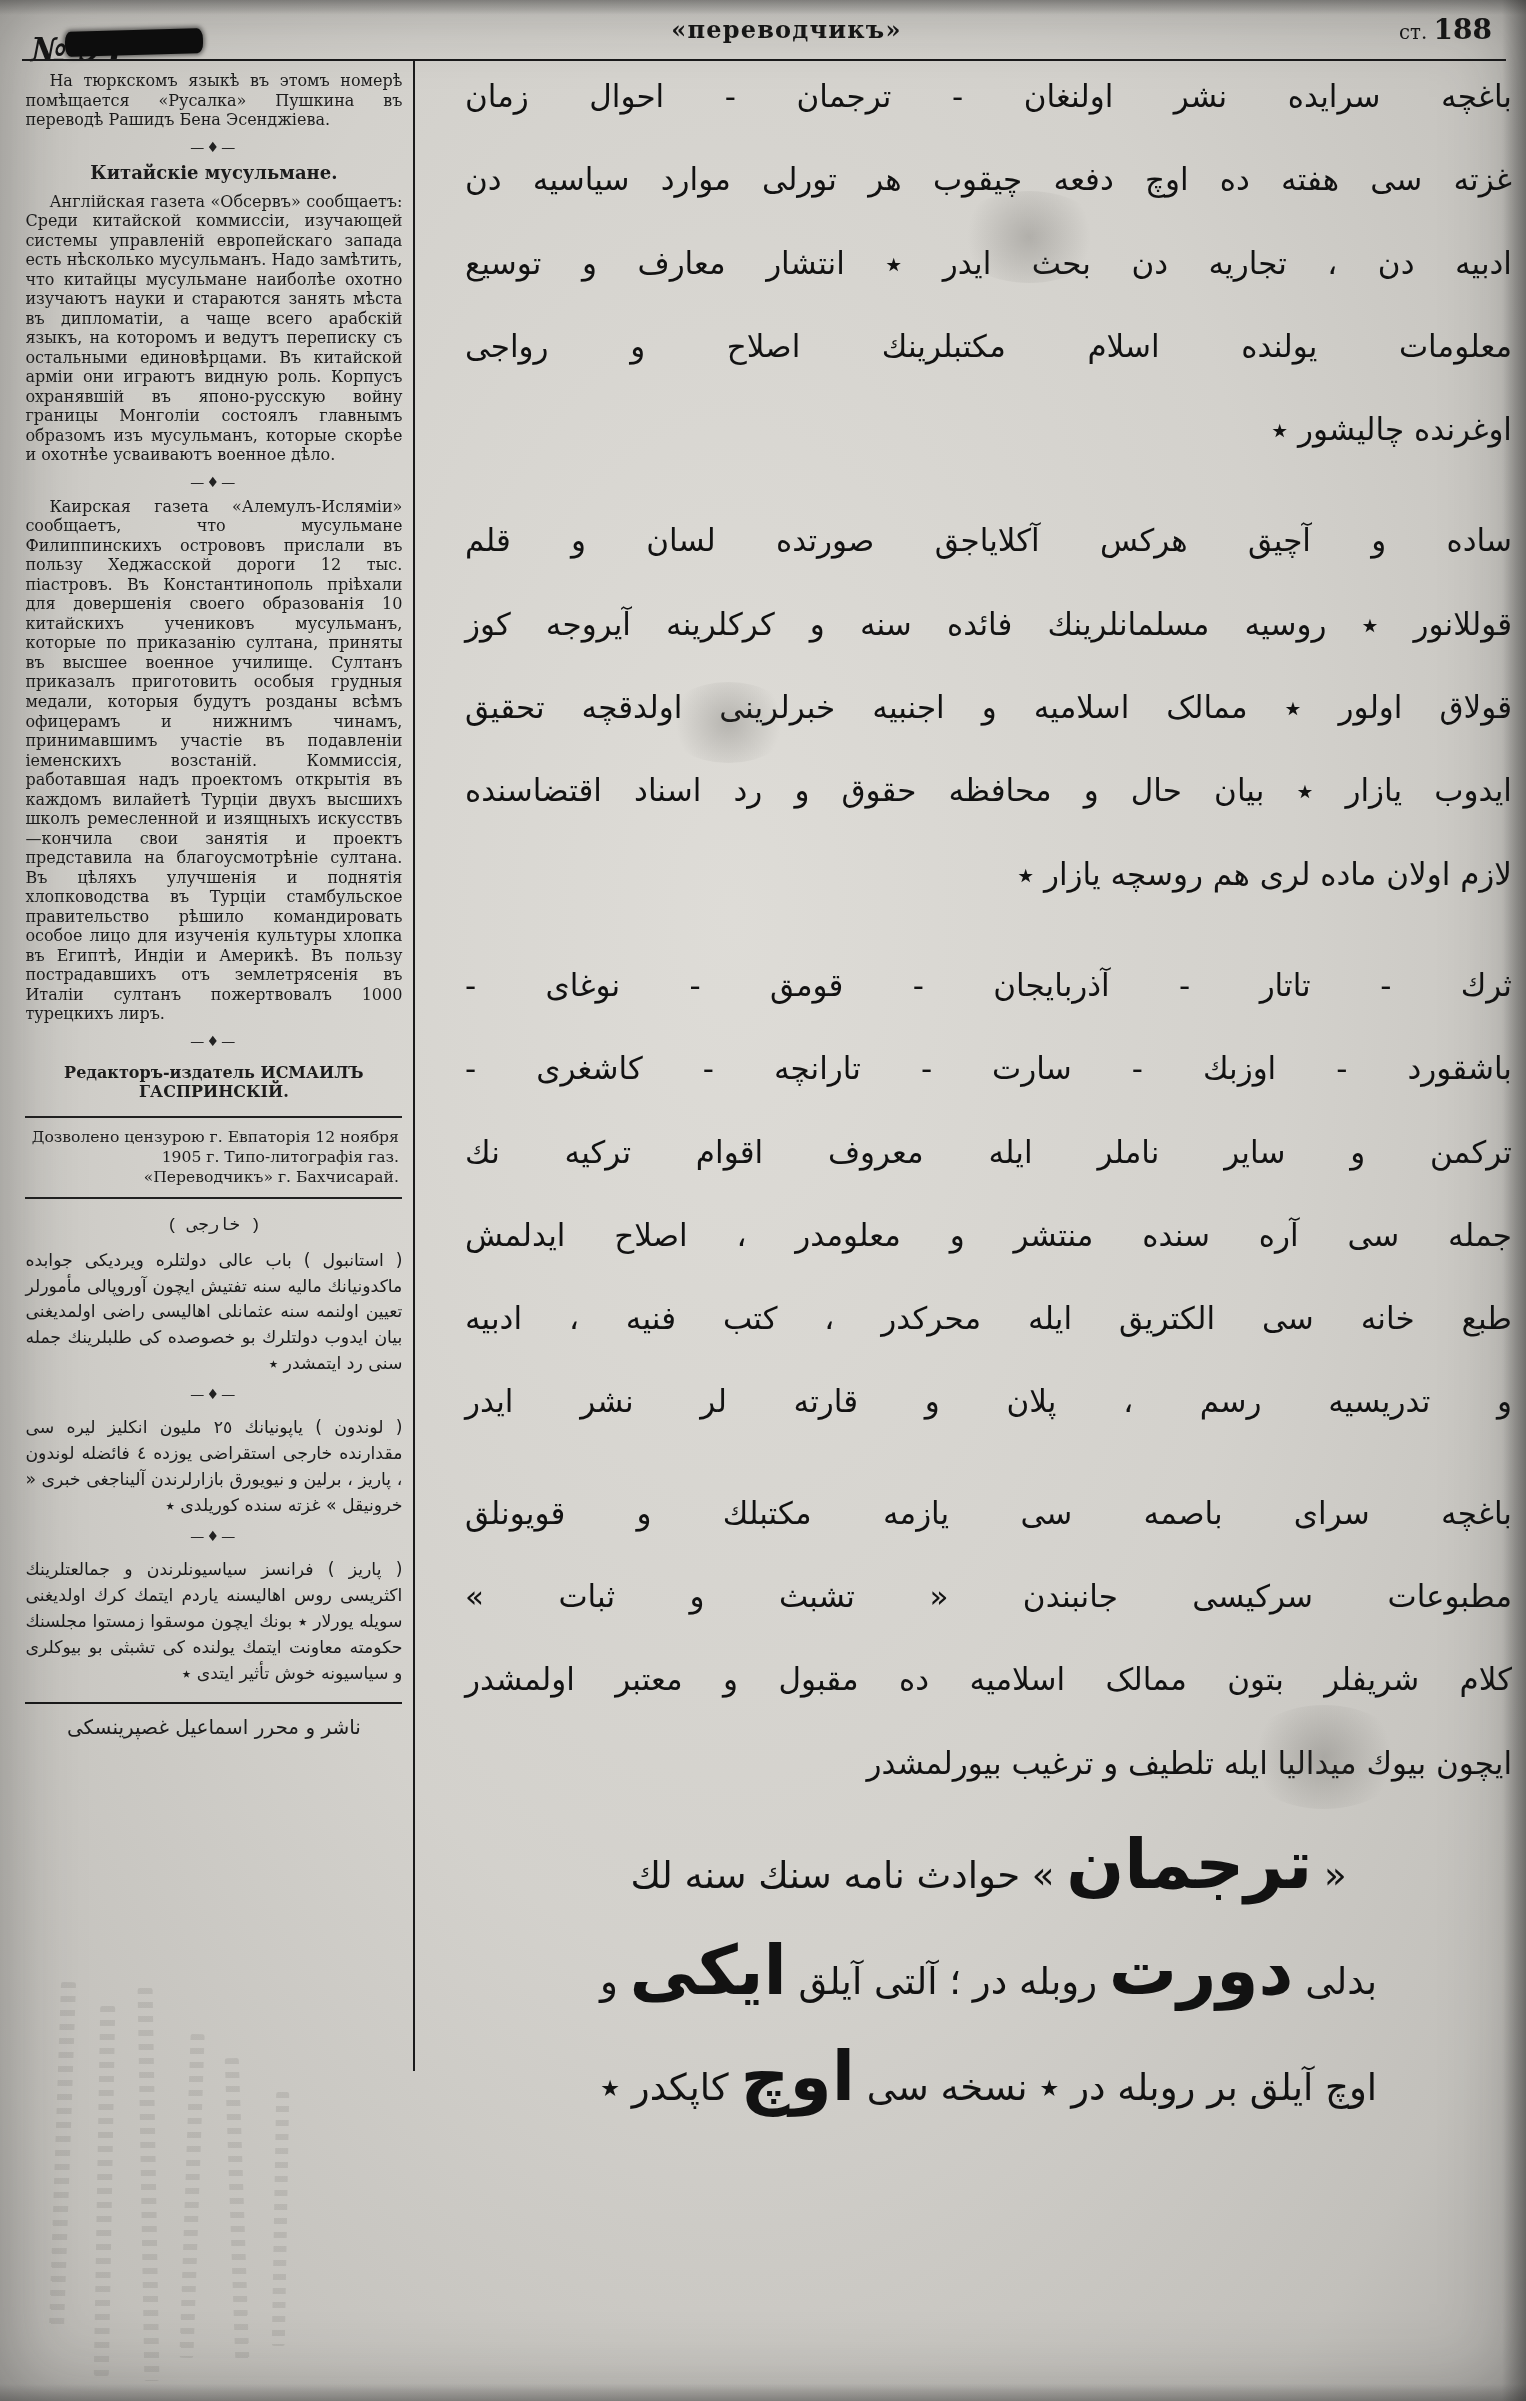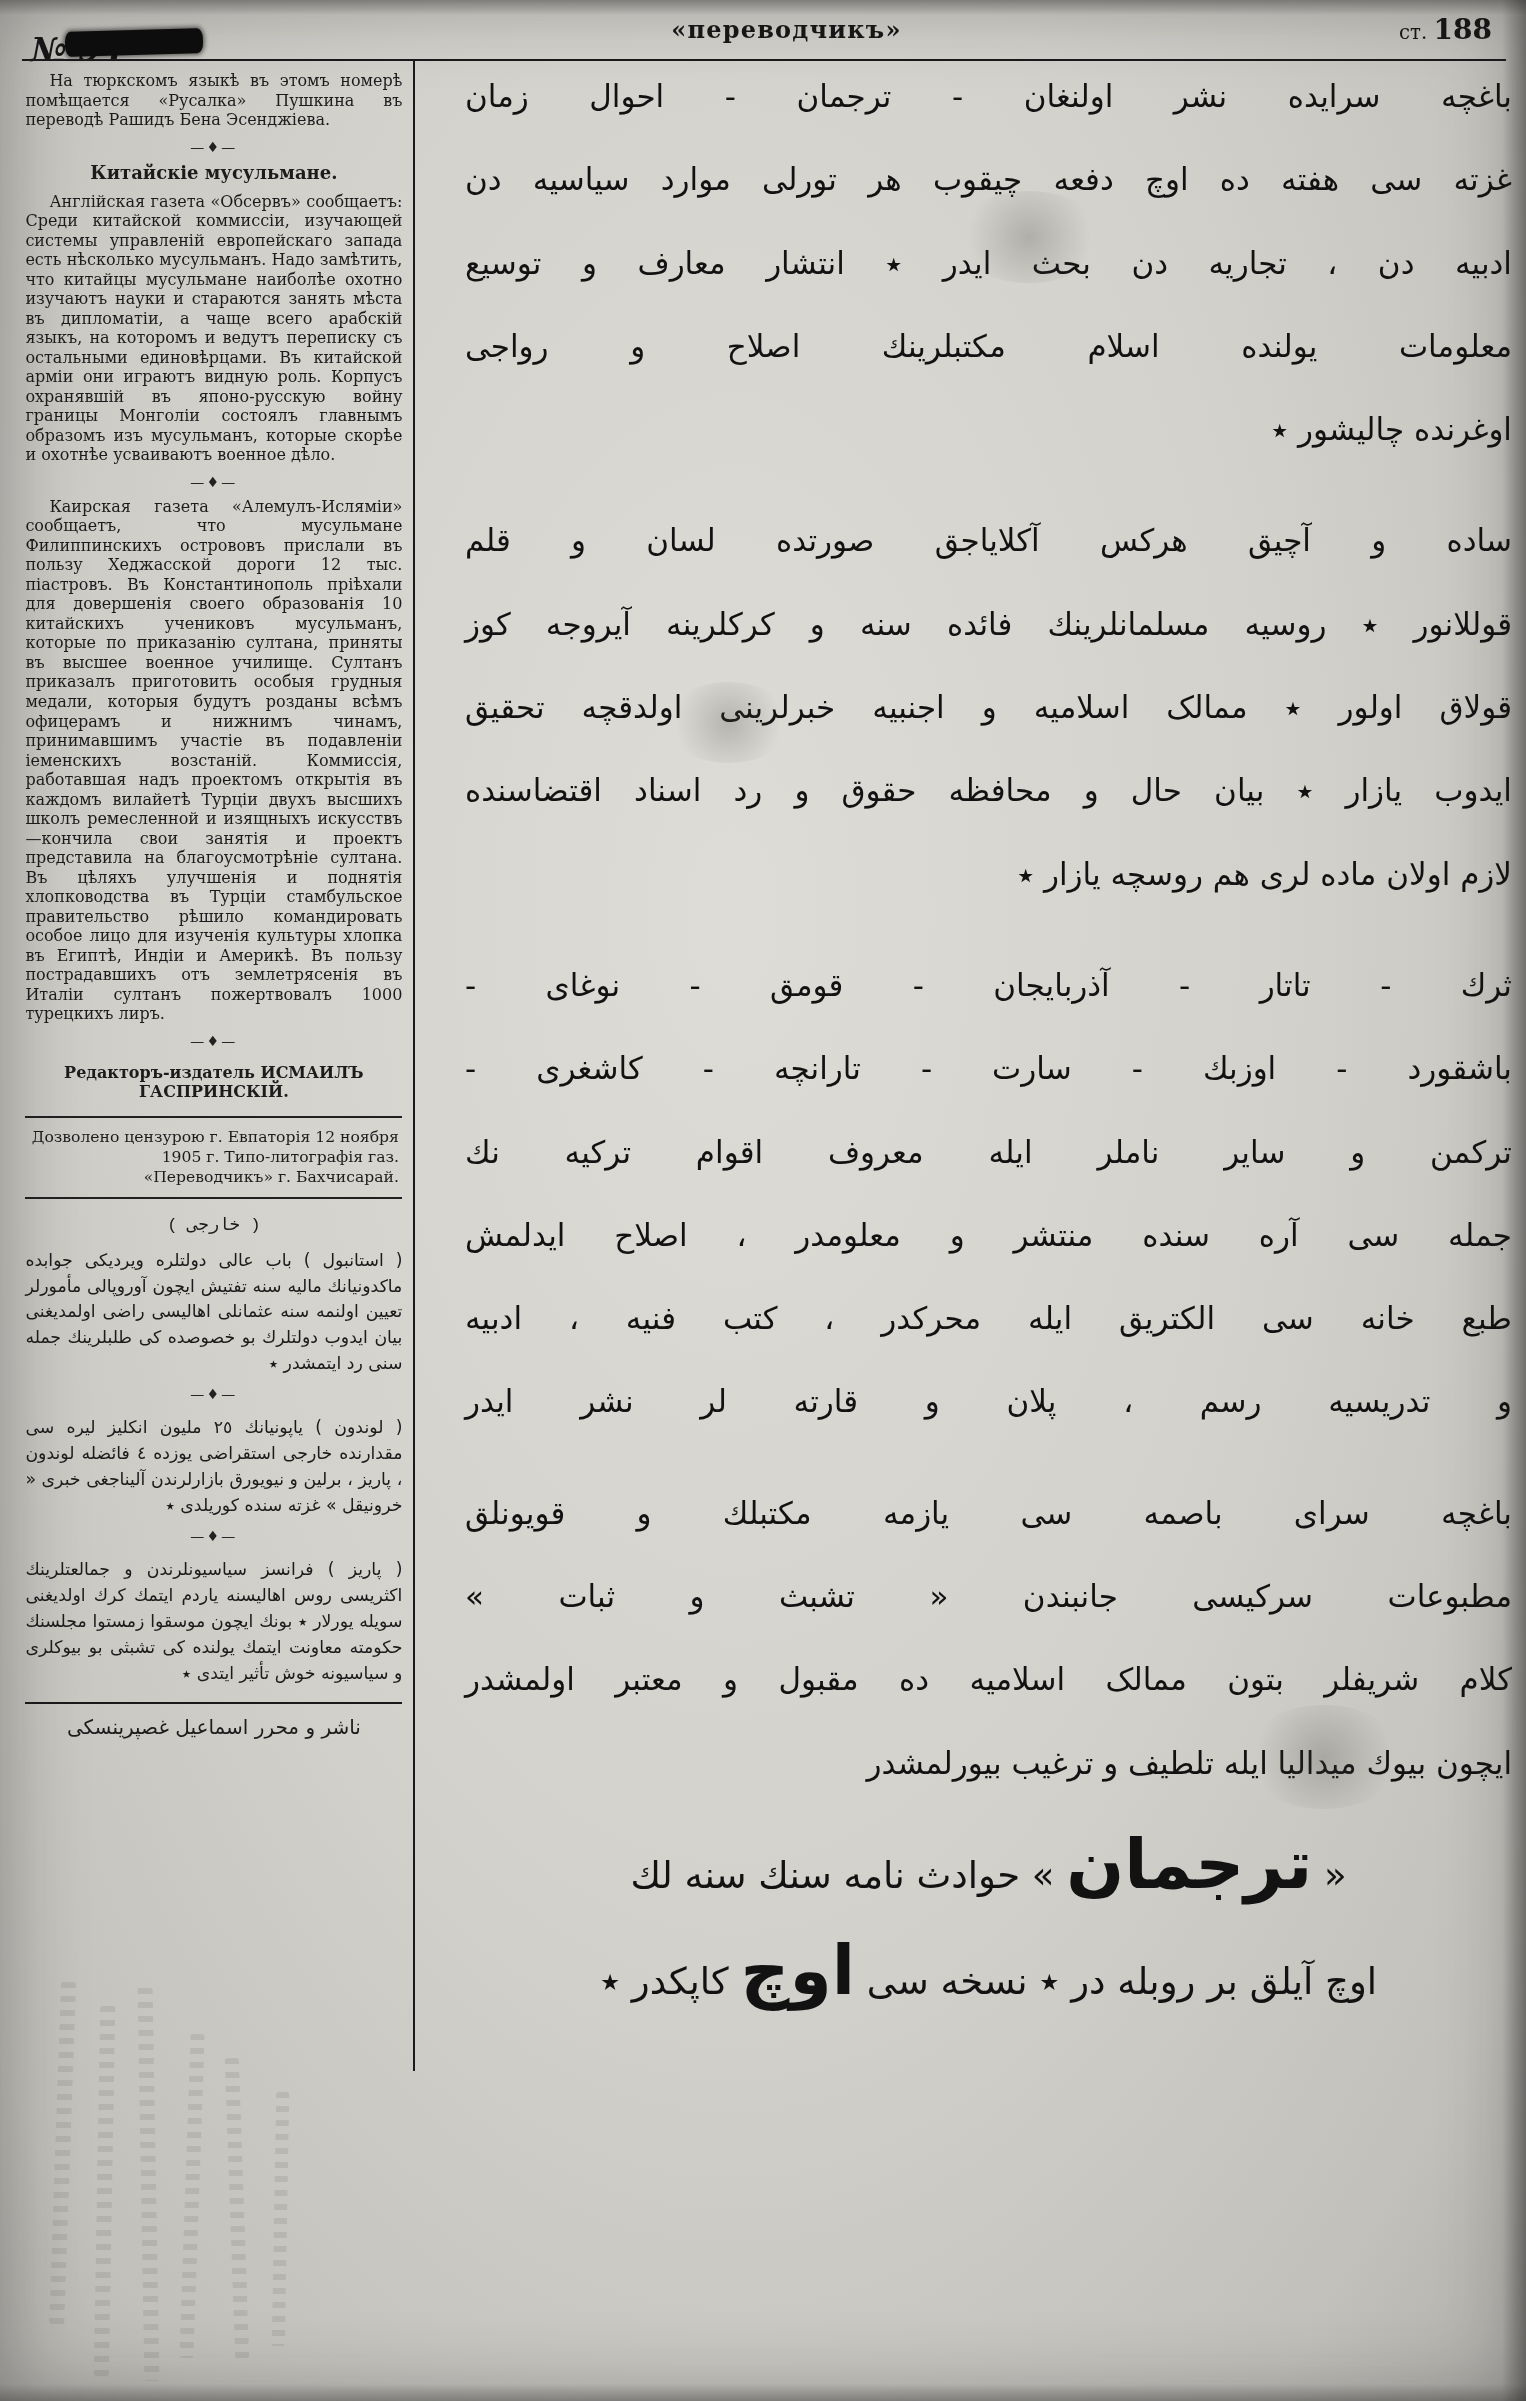--- a/index.html
+++ b/index.html
@@ -121,20 +121,27 @@
 
     <div class="sub-block">
       <div class="ar-line sub">
         <span>«</span>
         <span class="big">ترجمان</span>
         <span>» حوادث نامه سنك سنه لك</span>
         <span class="big"></span>
         <span></span>
       </div>
       <div class="ar-line sub">
+        <span>بدلی</span>
+        <span class="big">دورت</span>
+        <span>روبله در ؛ آلتی آیلق</span>
+        <span class="big">ایکی</span>
+        <span>و</span>
+      </div>
+      <div class="ar-line sub">
         <span>اوچ آیلق بر روبله در ٭ نسخه سی</span>
         <span class="big">اوچ</span>
         <span>کاپکدر ٭</span>
         <span class="big"></span>
         <span></span>
       </div>
     </div>
   </div>
 
   <div class="bleed bleed-col" style="left:55px;top:1982px;width:15px;height:347px;transform:rotate(2deg);"></div>

